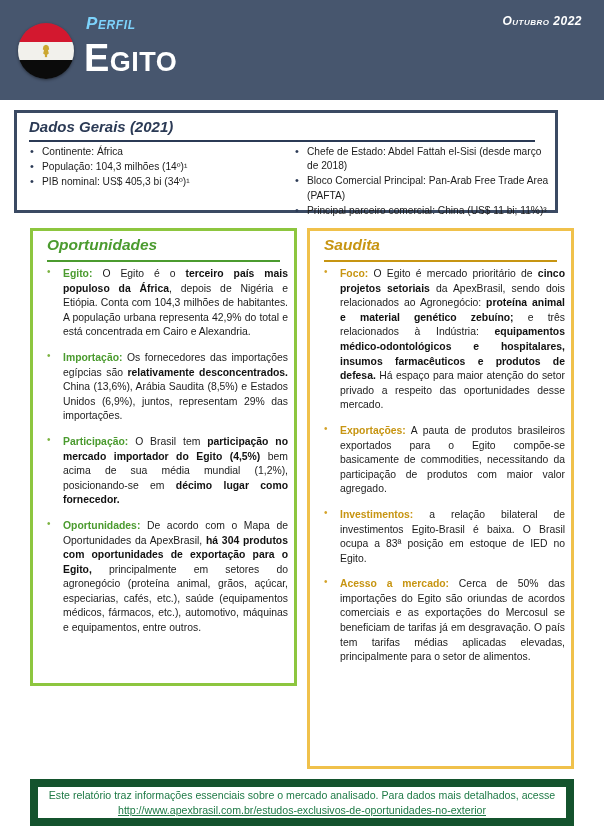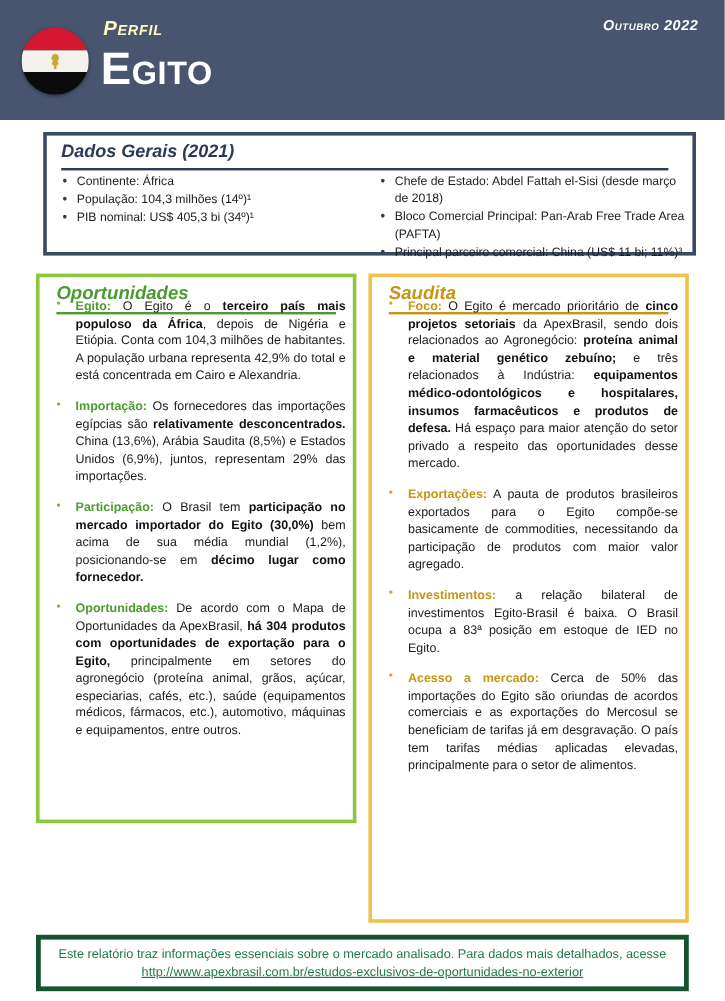--- a/index.html
+++ b/index.html
@@ -26,21 +26,21 @@
   .flag .white{top:33.33%;background:#f2f1ec;}
   .flag .black{top:66.66%;background:#0b0b0b;}
   .flag .eagle{
     position:absolute;left:50%;top:50%;transform:translate(-50%,-50%);
     width:11px;height:13px;background:#c9a227;
     clip-path:polygon(50% 0%,72% 12%,80% 36%,68% 44%,76% 70%,60% 78%,60% 100%,40% 100%,40% 78%,24% 70%,32% 44%,20% 36%,28% 12%);
     opacity:.95;
   }
   .hdr-perfil{
     position:absolute;left:86px;top:14px;
-    color:#fef9c3;font-style:italic;font-weight:bold;
+    color:#7dd3fc;font-style:italic;font-weight:bold;
     font-size:17px;letter-spacing:.6px;font-variant:small-caps;
   }
   .hdr-country{
     position:absolute;left:84px;top:36px;
     color:#ffffff;font-weight:bold;font-size:38px;
     font-variant:small-caps;letter-spacing:.5px;line-height:44px;
   }
   .hdr-date{
     position:absolute;right:22px;top:14px;
     color:#ffffff;font-style:italic;font-weight:bold;
@@ -57,21 +57,21 @@
     margin-left:2px;margin-top:1px;
   }
   .logo-mark i{position:absolute;background:#fff;display:block;}
   .logo-mark i:nth-child(1){left:0;top:0;width:5px;height:5px;border-radius:50% 0 0 0;}
   .logo-mark i:nth-child(2){right:0;top:0;width:6px;height:6px;border-radius:0 50% 0 0;}
   .logo-mark i:nth-child(3){left:0;bottom:0;width:6px;height:6px;border-radius:0 0 0 50%;}
   .logo-mark i:nth-child(4){right:0;bottom:0;width:5px;height:5px;border-radius:0 0 50% 0;}
 
   
   .dados-box{
-    position:absolute;left:36px;top:110px;width:544px;height:103px;
+    position:absolute;left:14px;top:110px;width:544px;height:103px;
     border:3px solid #3b4a63;background:#fff;box-sizing:border-box;padding-left:20px;
   }
   .dados-title{
     position:absolute;left:12px;top:5px;
     font-size:15px;font-weight:bold;font-style:italic;color:#2b3a55;
   }
   .dados-rule{
     position:absolute;left:12px;top:27px;width:506px;height:2px;background:#2b3a55;
   }
   .dados-cols{
@@ -98,41 +98,41 @@
   .panel-title{
     position:absolute;left:14px;top:5px;
     font-size:15.5px;font-weight:bold;font-style:italic;
   }
   .panel.opp .panel-title{color:#4b9b2f;}
   .panel.des .panel-title{color:#c79512;}
   .panel-rule{position:absolute;left:14px;top:29px;width:233px;height:2px;}
   .panel.opp .panel-rule{background:#4b9b2f;}
   .panel.des .panel-rule{background:#c79512;}
 
-  .panel-body{position:absolute;left:8px;right:6px;top:18px;}
+  .panel-body{position:absolute;left:8px;right:6px;top:36px;}
   ul.bl{list-style:none;margin:0;padding:0;}
   ul.bl li{
     position:relative;padding-left:22px;
     font-size:10.4px;line-height:14.6px;color:#1b1b1b;
     text-align:justify;margin-bottom:11px;
   }
   ul.bl li:before{
     content:"•";position:absolute;left:6px;top:-2px;font-size:10px;
   }
   .panel.opp ul.bl li:before{color:#7cb342;}
   .panel.des ul.bl li:before{color:#d4a32a;}
   .lead{font-weight:bold;}
   .panel.opp .lead{color:#4b9b2f;}
   .panel.des .lead{color:#c79512;}
   .b{font-weight:bold;color:#111;}
 
   
   .footer{
     position:absolute;left:30px;top:779px;width:544px;height:47px;
-    border:4px solid #14532d;box-sizing:border-box;background:#fff;
+    border:8px solid #14532d;box-sizing:border-box;background:#fff;
     display:flex;align-items:center;justify-content:center;
     text-align:center;padding:0 10px;
   }
   .footer-text{
     font-size:10.6px;color:#1f7a46;line-height:15px;
   }
   .footer-text a{color:#1f7a46;text-decoration:underline;}
 </style>
 </head>
 <body>
@@ -170,21 +170,21 @@
   </div>
 </div>
 
 <div class="panel opp">
   <div class="panel-title">Oportunidades</div>
   <div class="panel-rule"></div>
   <div class="panel-body">
     <ul class="bl" id="opp-list">
         <li><span class="lead">Egito:</span><span> O Egito é o </span><span class="b">terceiro país mais populoso da África</span><span>, depois de Nigéria e Etiópia. Conta com 104,3 milhões de habitantes. A população urbana representa 42,9% do total e está concentrada em Cairo e Alexandria.</span></li>
         <li><span class="lead">Importação:</span><span> Os fornecedores das importações egípcias são </span><span class="b">relativamente desconcentrados.</span><span> China (13,6%), Arábia Saudita (8,5%) e Estados Unidos (6,9%), juntos, representam 29% das importações.</span></li>
-        <li><span class="lead">Participação:</span><span> O Brasil tem </span><span class="b">participação no mercado importador do Egito (30,0%)</span><span> bem acima de sua média mundial (1,2%), posicionando-se em </span><span class="b">décimo lugar como fornecedor.</span></li>
+        <li><span class="lead">Participação:</span><span> O Brasil tem </span><span class="b">participação no mercado importador do Egito (4,5%)</span><span> bem acima de sua média mundial (1,2%), posicionando-se em </span><span class="b">décimo lugar como fornecedor.</span></li>
         <li><span class="lead">Oportunidades:</span><span> De acordo com o Mapa de Oportunidades da ApexBrasil, </span><span class="b">há 304 produtos com oportunidades de exportação para o Egito,</span><span> principalmente em setores do agronegócio (proteína animal, grãos, açúcar, especiarias, cafés, etc.), saúde (equipamentos médicos, fármacos, etc.), automotivo, máquinas e equipamentos, entre outros.</span></li>
       </ul>
   </div>
 </div>
 
 <div class="panel des">
   <div class="panel-title">Saudita</div>
   <div class="panel-rule"></div>
   <div class="panel-body">
     <ul class="bl" id="des-list">

